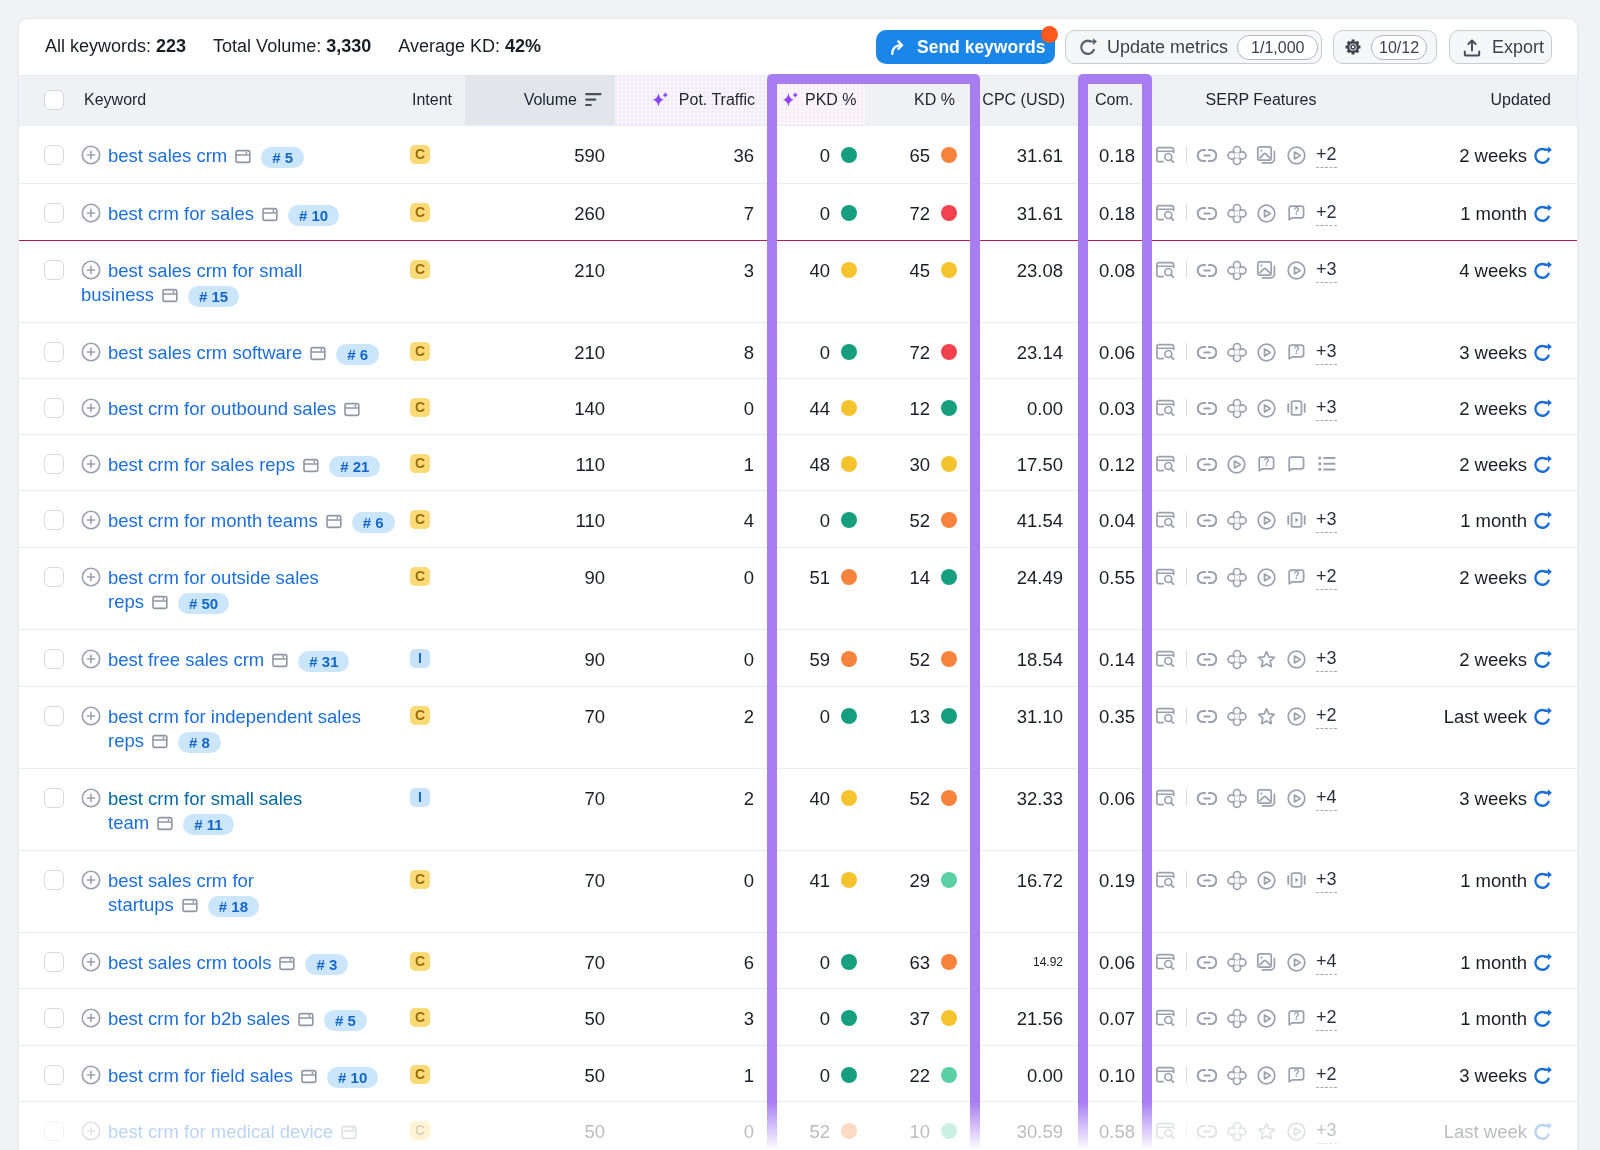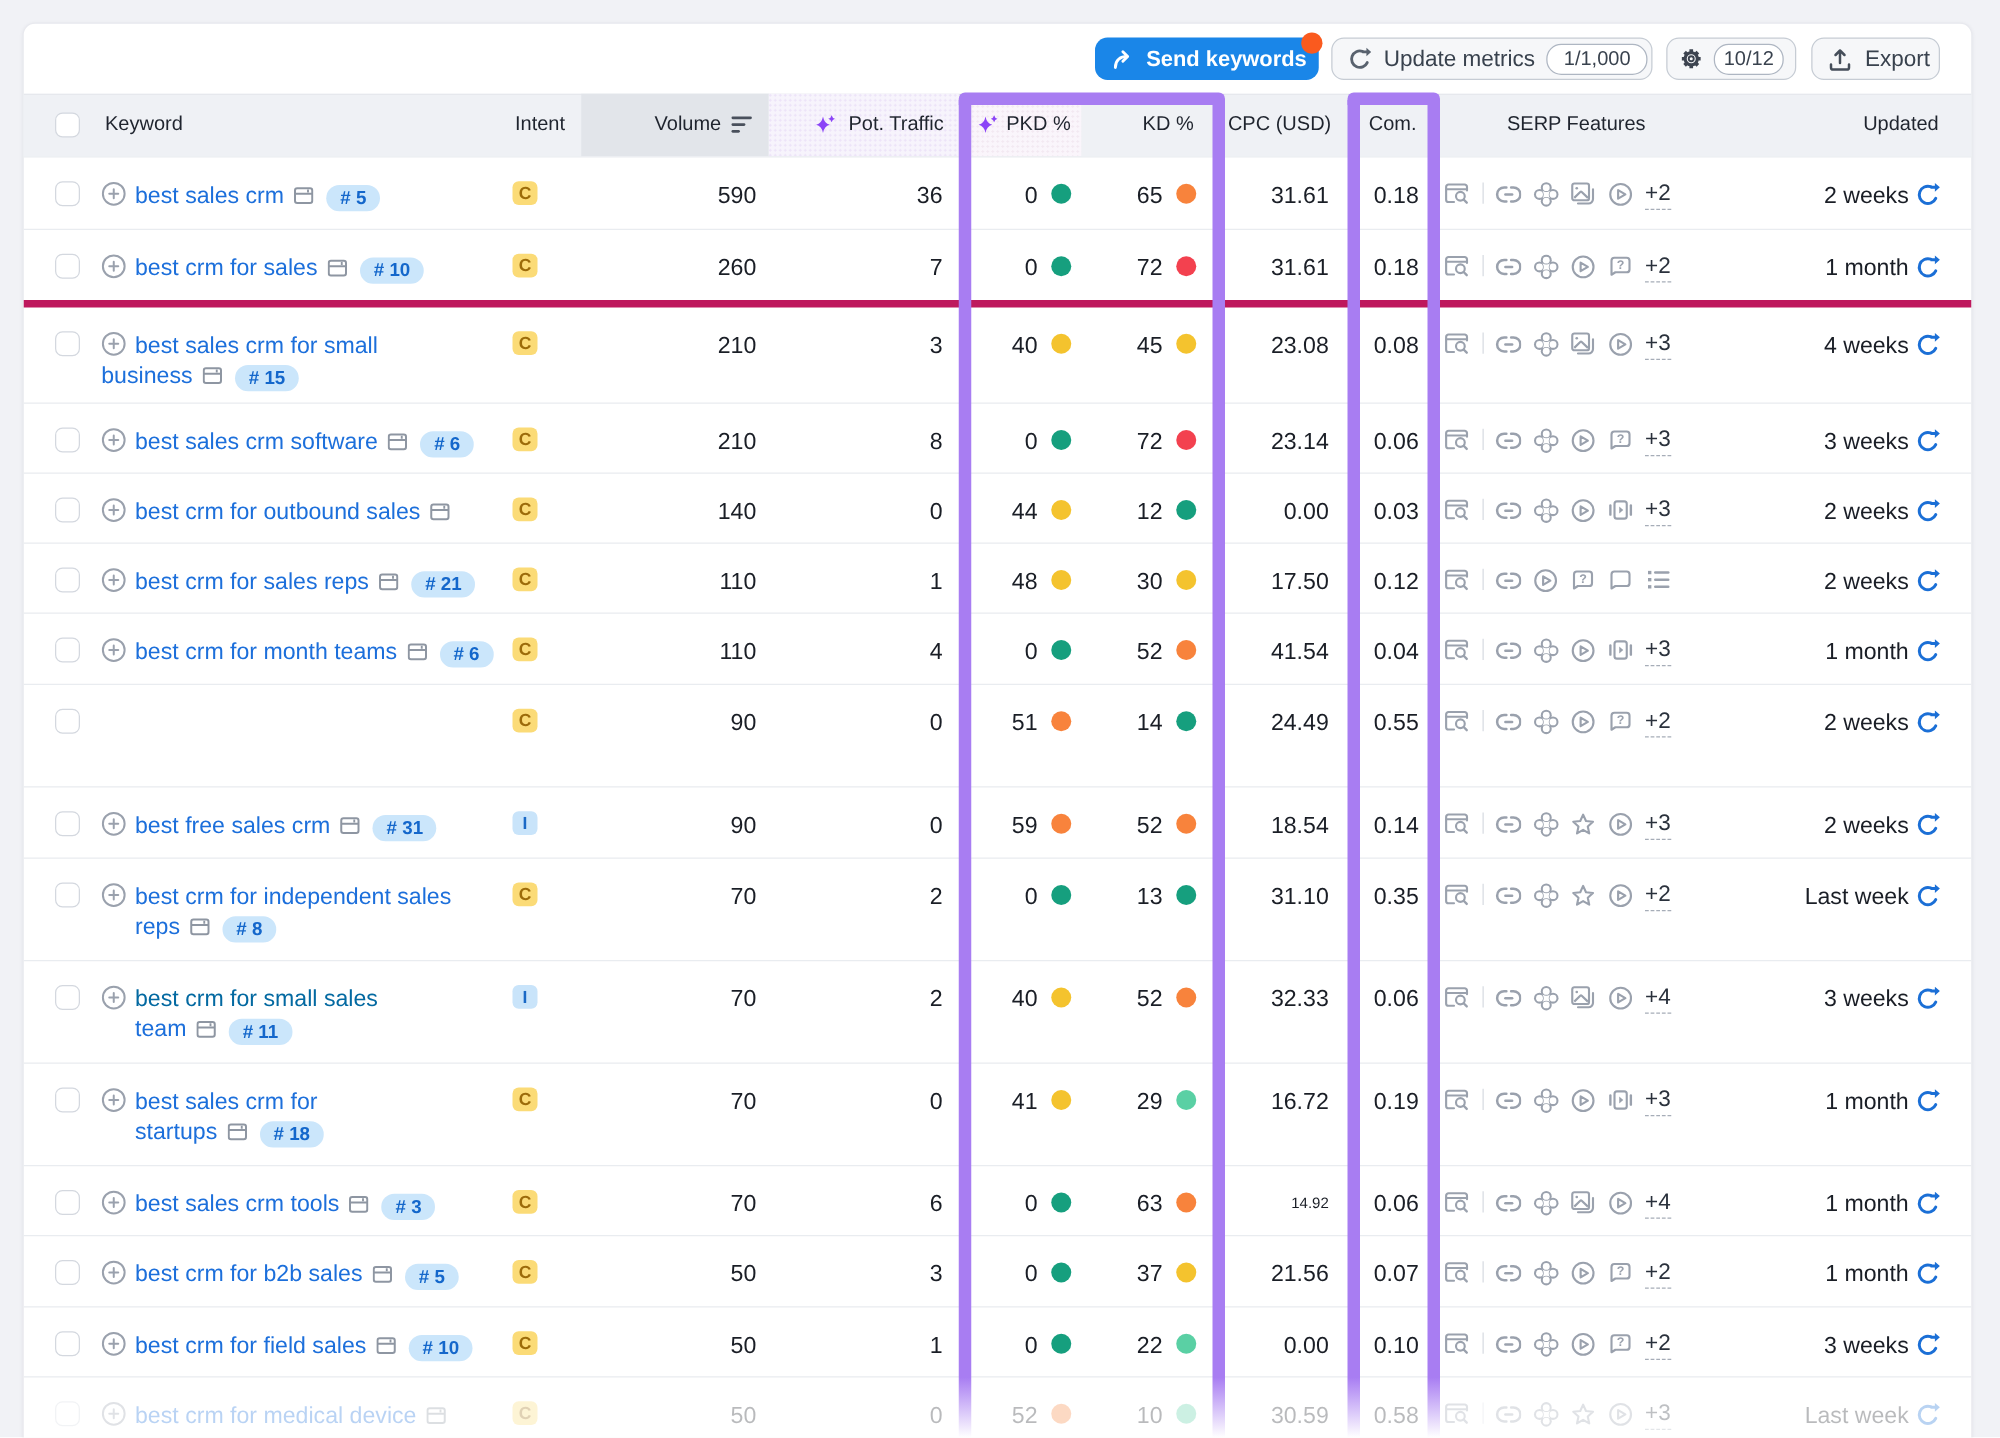--- a/index.html
+++ b/index.html
@@ -1,14 +1,15 @@
 <!DOCTYPE html>
 <html><head><meta charset="utf-8"><style>html,body{margin:0;padding:0;}*{box-sizing:border-box;}body{font-family:"Liberation Sans",sans-serif;-webkit-font-smoothing:antialiased;}svg{flex-shrink:0;}</style></head><body>
 <div style="position:relative;width:1600px;height:1150px;background:#f1f2f6;overflow:hidden;">
     <div style="position:absolute;left:18px;top:18px;width:1560px;height:1140px;background:#fff;border:1px solid #e8e9ee;border-radius:10px 10px 0 0;box-shadow:0 1px 3px rgba(30,35,60,0.05);"></div>
+    <div style="position:absolute;left:45px;top:36px;font-size:18px;color:#1a1e26;">All keywords: <b>223</b><span style="display:inline-block;width:27px;"></span>Total Volume: <b>3,330</b><span style="display:inline-block;width:27px;"></span>Average KD: <b>42%</b></div>
     <div style="position:absolute;left:876px;top:30px;width:179px;height:34px;background:#1a86e8;border-radius:10px;color:#fff;font-size:17.5px;font-weight:700;display:flex;align-items:center;justify-content:flex-start;padding:0 12px;gap:8px;box-sizing:border-box;white-space:nowrap;">
       <svg width="21" height="21" viewBox="0 0 21 21" style="">
         <path d="M4.3,17 C4.3,10.6 8.6,8.2 13.6,8.2" fill="none" stroke="#fff" stroke-width="2.3" stroke-linecap="round"></path>
         <path d="M10.3,4.4 L14.1,8.2 L10.3,12" fill="none" stroke="#fff" stroke-width="2.3" stroke-linecap="round" stroke-linejoin="round"></path>
       </svg>
       <span>Send keywords</span>
     </div>
     <div style="position:absolute;left:1041px;top:26px;width:17px;height:17px;border-radius:50%;background:#fa5a1e;"></div>
     <div style="position:absolute;top:30px;height:34px;background:#f6f7f9;border:1px solid #c6ccd4;border-radius:10px;display:flex;align-items:center;font-size:18px;color:#39424e;white-space:nowrap;left:1065px;width:257px;padding:0 12px;gap:9px;">
       <svg width="20" height="20" viewBox="0 0 20 20" style="">
@@ -189,21 +190,21 @@
         <div style="position:absolute;left:1297px;top:18px;font-size:18px;color:#2a313c;line-height:21px;border-bottom:1px dashed #a6adb8;padding-bottom:2px;">+2</div>
         <div style="position:absolute;right:50px;top:16px;line-height:27px;font-size:18.5px;color:#1a1e26;white-space:nowrap;">1 month</div>
         <div style="position:absolute;left:1513px;top:19px;"><svg width="21" height="21" viewBox="0 0 21 21" style="">
             <g transform="scale(1.000)">
               <path d="M12.6,4.35 A6.9,6.9 0 1 0 16.6,13.7" fill="none" stroke="#1b6fd6" stroke-width="2.4" stroke-linecap="round"></path>
               <path d="M12.4,3.6 H15.9 V1.3 L19.9,4.8 L15.9,8.3 V5.9 H12.4 Z" fill="#1b6fd6"></path>
             </g>
           </svg></div>
       </div>
     </div>
-    <div style="position:absolute;left:19px;top:240px;width:1558px;height:82px;border-top:6px solid #be185d;box-sizing:border-box;">
+    <div style="position:absolute;left:19px;top:240px;width:1558px;height:82px;border-top:1px solid #be185d;box-sizing:border-box;">
       <div style="position:absolute;inset:0;">
         <div style="position:absolute;left:25px;top:19px;width:20px;height:20px;border:1.5px solid #d4d8df;border-radius:6px;background:#fff;box-sizing:border-box;"></div>
         <div style="position:absolute;left:62px;top:18px;line-height:24px;font-size:18.5px;white-space:nowrap;"><span style="display:inline-block;vertical-align:-2.5px;margin-right:7px;height:20px;"><svg width="20" height="20" viewBox="0 0 20 20" style="">
               <circle cx="10" cy="10" r="8.7" fill="none" stroke="#9aa1ad" stroke-width="1.6"></circle>
               <path d="M10,6.4 V13.6 M6.4,10 H13.6" stroke="#9aa1ad" stroke-width="1.6" stroke-linecap="round"></path>
             </svg></span><span style="color:#1c6fdb;">best sales crm for small</span><br><span style="color:#1c6fdb;">business</span><span style="position:relative;top:2px;margin-left:8px;"><svg width="16" height="15" viewBox="0 0 16 15" style="">
               <rect x="1" y="1.6" width="13.8" height="11.8" rx="1.8" fill="none" stroke="#8e96a2" stroke-width="1.6"></rect>
               <path d="M1.2,6 H14.6" stroke="#8e96a2" stroke-width="1.5"></path>
               <path d="M11.4,2.6 V5" stroke="#8e96a2" stroke-width="1.5"></path>
             </svg></span><span style="margin-left:10px;"><span style="display:inline-block;vertical-align:-0.5px;height:21px;line-height:21px;padding:0 11px;border-radius:11px;background:#cbe6fb;color:#1467cb;font-size:15px;font-weight:700;">#&nbsp;15</span></span></div>
@@ -502,20 +503,28 @@
             <g transform="scale(1.000)">
               <path d="M12.6,4.35 A6.9,6.9 0 1 0 16.6,13.7" fill="none" stroke="#1b6fd6" stroke-width="2.4" stroke-linecap="round"></path>
               <path d="M12.4,3.6 H15.9 V1.3 L19.9,4.8 L15.9,8.3 V5.9 H12.4 Z" fill="#1b6fd6"></path>
             </g>
           </svg></div>
       </div>
     </div>
     <div style="position:absolute;left:19px;top:547px;width:1558px;height:82px;border-top:1px solid #e9ecf0;box-sizing:border-box;">
       <div style="position:absolute;inset:0;">
         <div style="position:absolute;left:25px;top:19px;width:20px;height:20px;border:1.5px solid #d4d8df;border-radius:6px;background:#fff;box-sizing:border-box;"></div>
+        <div style="position:absolute;left:62px;top:18px;line-height:24px;font-size:18.5px;white-space:nowrap;"><span style="display:inline-block;vertical-align:-2.5px;margin-right:7px;height:20px;"><svg width="20" height="20" viewBox="0 0 20 20" style="">
+              <circle cx="10" cy="10" r="8.7" fill="none" stroke="#9aa1ad" stroke-width="1.6"></circle>
+              <path d="M10,6.4 V13.6 M6.4,10 H13.6" stroke="#9aa1ad" stroke-width="1.6" stroke-linecap="round"></path>
+            </svg></span><span style="color:#1c6fdb;">best crm for outside sales</span><br><span style="margin-left:27px;color:#1c6fdb;">reps</span><span style="position:relative;top:2px;margin-left:8px;"><svg width="16" height="15" viewBox="0 0 16 15" style="">
+              <rect x="1" y="1.6" width="13.8" height="11.8" rx="1.8" fill="none" stroke="#8e96a2" stroke-width="1.6"></rect>
+              <path d="M1.2,6 H14.6" stroke="#8e96a2" stroke-width="1.5"></path>
+              <path d="M11.4,2.6 V5" stroke="#8e96a2" stroke-width="1.5"></path>
+            </svg></span><span style="margin-left:10px;"><span style="display:inline-block;vertical-align:-0.5px;height:21px;line-height:21px;padding:0 11px;border-radius:11px;background:#cbe6fb;color:#1467cb;font-size:15px;font-weight:600;">#&nbsp;50</span></span></div>
         <div style="position:absolute;left:391px;top:19px;width:20px;height:19px;border-radius:5px;background:#fbdb77;color:#9c6b0a;font-size:14px;font-weight:700;text-align:center;line-height:19px;">C</div>
         <div style="position:absolute;right:972px;top:16px;line-height:27px;font-size:18.5px;color:#1a1e26;white-space:nowrap;">90</div>
         <div style="position:absolute;right:823px;top:16px;line-height:27px;font-size:18.5px;color:#1a1e26;white-space:nowrap;">0</div>
         <div style="position:absolute;right:747px;top:16px;line-height:27px;font-size:18.5px;color:#1a1e26;white-space:nowrap;">51</div>
         <div style="position:absolute;left:822px;top:21px;width:16px;height:16px;border-radius:50%;background:#f8833c;"></div>
         <div style="position:absolute;right:647px;top:16px;line-height:27px;font-size:18.5px;color:#1a1e26;white-space:nowrap;">14</div>
         <div style="position:absolute;left:922px;top:21px;width:16px;height:16px;border-radius:50%;background:#169f7e;"></div>
         <div style="position:absolute;right:514px;top:16px;line-height:27px;font-size:18.5px;color:#1a1e26;white-space:nowrap;">24.49</div>
         <div style="position:absolute;right:442px;top:16px;line-height:27px;font-size:18.5px;color:#1a1e26;white-space:nowrap;">0.55</div>
         <div style="position:absolute;left:1136px;top:19px;"><svg width="21" height="19" viewBox="0 0 21 19" style="">

